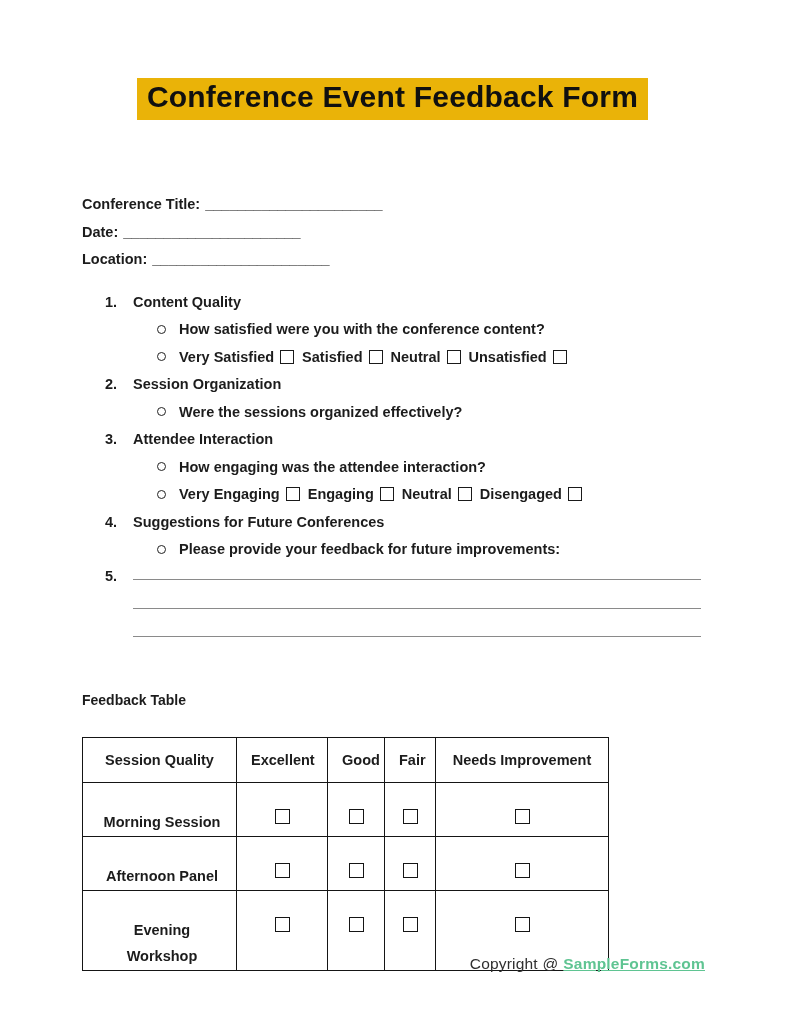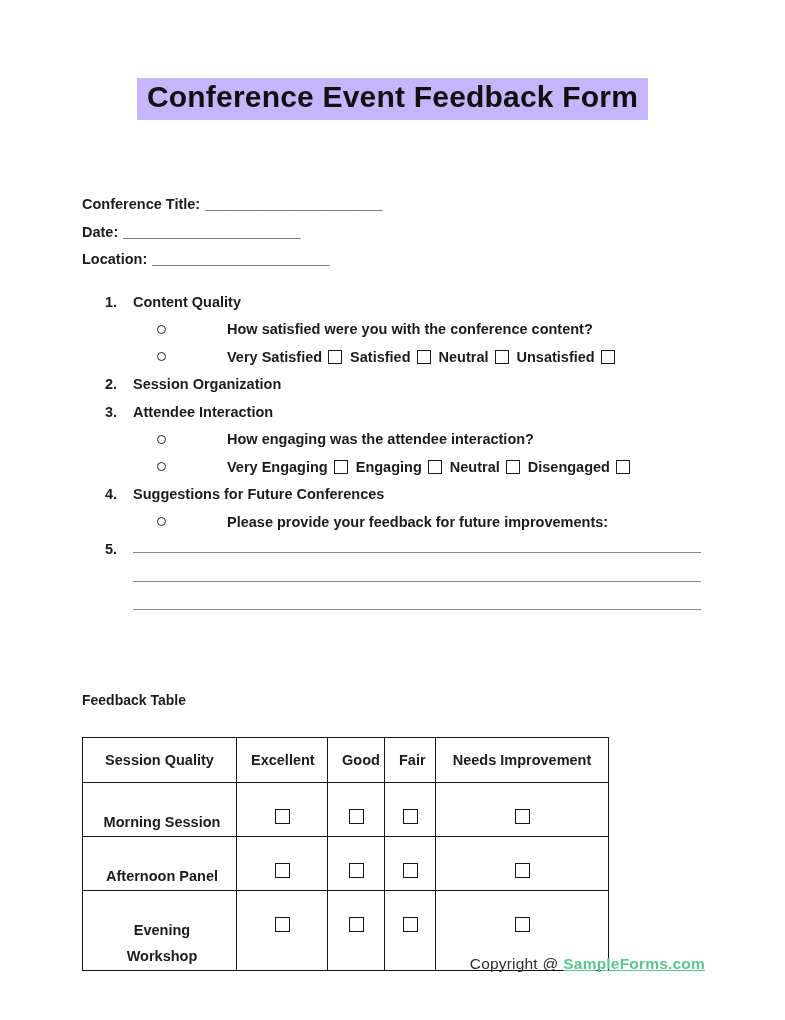--- a/index.html
+++ b/index.html
@@ -5,34 +5,34 @@
   html,body { margin:0; padding:0; background:#ffffff; }
   body {
     width:785px; height:1020px; position:relative;
     font-family:"Liberation Sans", sans-serif; color:#1c1c1c;
   }
   .page { position:absolute; inset:0; overflow:hidden; }
 
   
   .title-wrap { position:absolute; top:78px; left:0; width:785px; text-align:center; }
   .title-highlight {
-    display:inline-block; background:#c4b5fd; padding:2px 10px 6px 10px;
+    display:inline-block; background:#eab308; padding:2px 10px 6px 10px;
     font-size:30px; font-weight:bold; color:#101010; letter-spacing:0.2px;
   }
 
   
   .fields { position:absolute; top:190px; left:82px; font-size:14.5px; font-weight:bold; }
   .field-row { height:27.7px; display:flex; align-items:center; white-space:pre; }
   .blank { margin-left:5px; color:#1c1c1c; }
 
   
   .list { position:absolute; top:288px; left:0; width:785px; font-size:14.5px; font-weight:bold; }
   .row { height:27.5px; display:flex; align-items:center; }
   .num { flex:none; margin-left:105px; width:28px; }
-  .sub { padding-left:157px;gap:48px; }
+  .sub { padding-left:157px; }
   .marker {
     flex:none; width:7px; height:7px; border:1.3px solid #222; border-radius:50%;
     margin-right:13px; background:transparent;
   }
   .opts { display:flex; align-items:center; }
   .cbx {
     flex:none; display:inline-block; width:12px; height:12px;
     border:1.6px solid #1a1a1a; margin:0 8px 0 6px;
   }
   .opts .cbx:last-child { margin-right:0; }
@@ -113,20 +113,24 @@
         <span>Neutral</span>
           <span class="cbx"></span>
         <span>Unsatisfied</span>
           <span class="cbx"></span>
       </span>
     </div>
 
     <div class="row">
       <span class="num">2.</span>
       <span>Session Organization</span>
+    </div>
+    <div class="row sub">
+      <span class="marker"></span>
+      <span>Were the sessions organized effectively?</span>
     </div>
 
     <div class="row">
       <span class="num">3.</span>
       <span>Attendee Interaction</span>
     </div>
     <div class="row sub">
       <span class="marker"></span>
       <span>How engaging was the attendee interaction?</span>
     </div>

